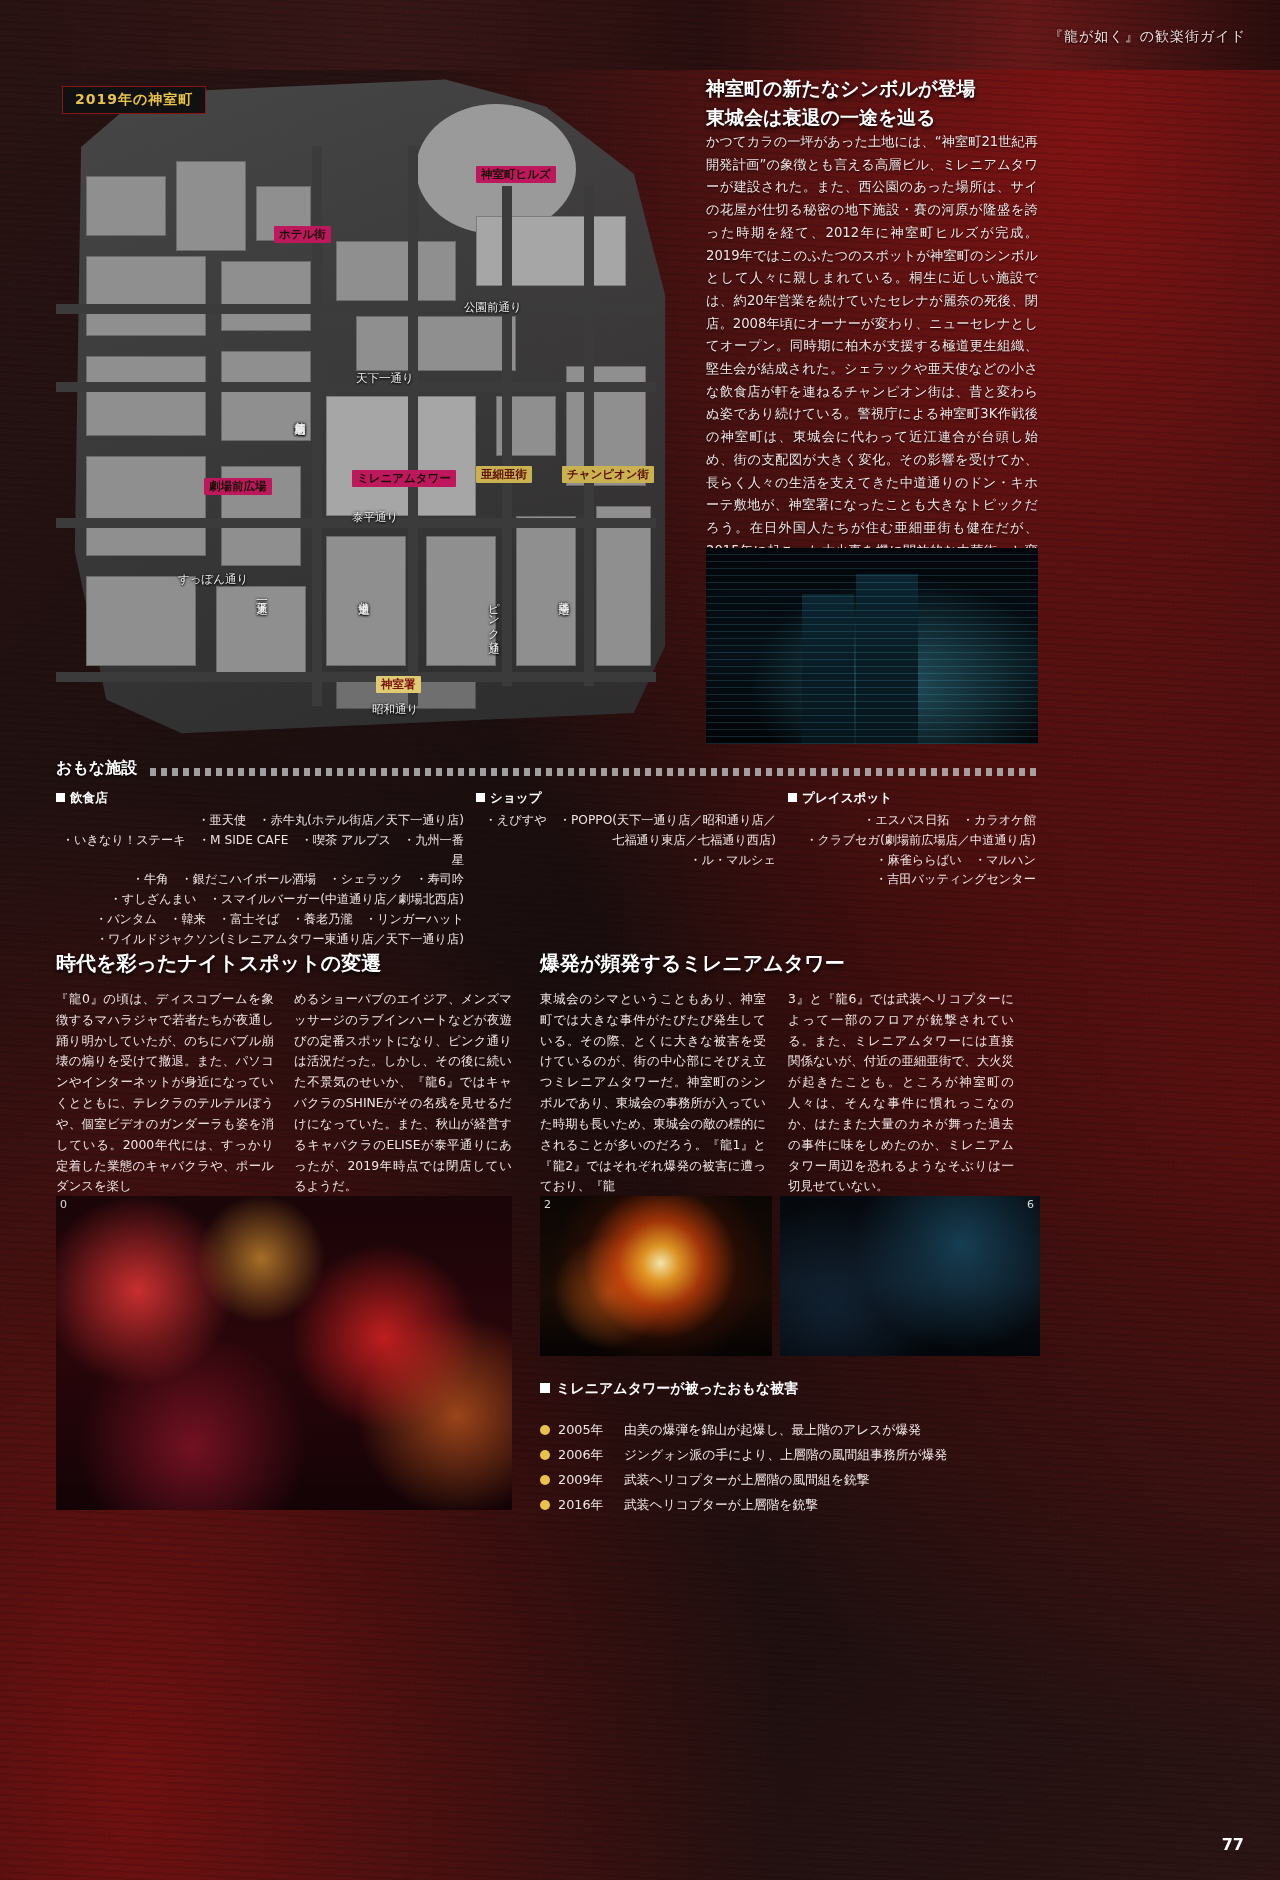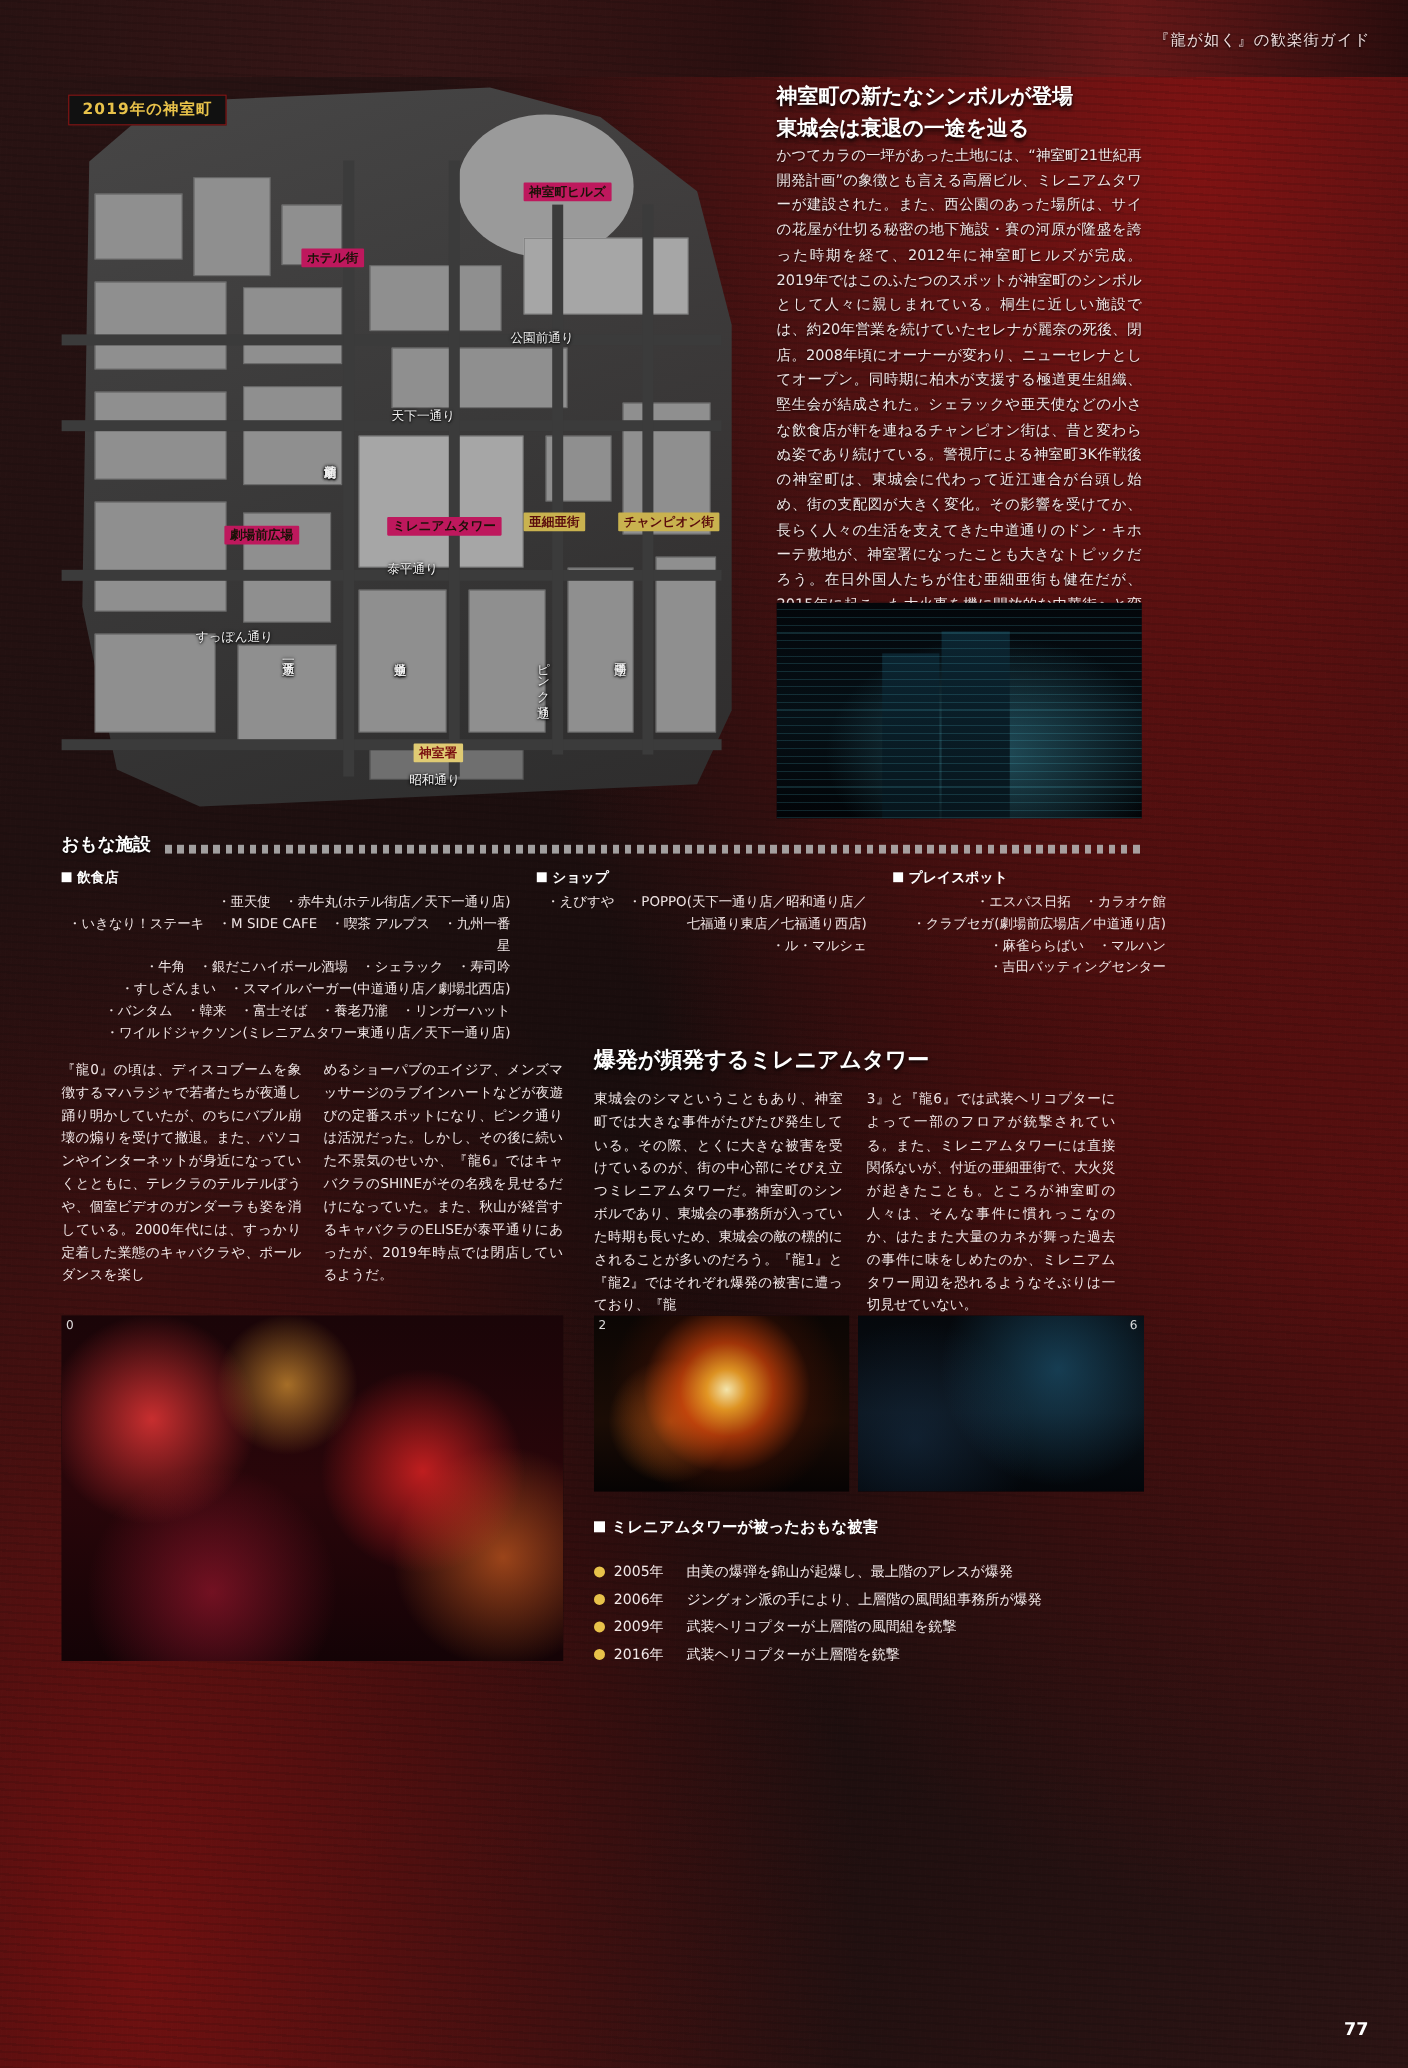--- a/index.html
+++ b/index.html
@@ -105,21 +105,21 @@
     position:absolute;left:56px;top:758px;font-size:16px;font-weight:bold;color:#fff;
     text-shadow:0 1px 3px #000;
   }
   .fac-rule{
     position:absolute;left:150px;top:768px;width:888px;height:8px;
     background:repeating-linear-gradient(90deg,#b8b8b8 0px,#b8b8b8 6px,transparent 6px,transparent 11px);
     opacity:.85;
   }
   .fac-cols{
     position:absolute;left:56px;top:790px;width:984px;
-    display:flex;gap:24px;
+    display:flex;gap:12px;
   }
   .fac-col{flex:0 0 auto;}
   .fac-col.c1{width:408px;}
   .fac-col.c2{width:300px;}
   .fac-col.c3{width:248px;}
   .fac-title{font-size:12.6px;font-weight:bold;color:#fff;margin-bottom:4px;}
   .fac-title .sq{display:inline-block;width:9px;height:9px;background:#fff;margin-right:5px;}
   .fac-line{font-size:12.2px;line-height:1.62;color:#efe4e4;text-align:right;}
   
   .sec-title{
@@ -272,20 +272,21 @@
   <div class="fac-col c3">
     <div class="fac-title"><span class="sq"></span><span>プレイスポット</span></div>
     <div class="fac-line">・エスパス日拓　・カラオケ館</div>
     <div class="fac-line">・クラブセガ(劇場前広場店／中道通り店)</div>
     <div class="fac-line">・麻雀ららばい　・マルハン</div>
     <div class="fac-line">・吉田バッティングセンター</div>
   </div>
 </div>
 
 <div style="position:absolute;left:56px;top:950px;width:456px;">
+  <div class="sec-title">時代を彩ったナイトスポットの変遷</div>
   <div style="display:flex;gap:20px;margin-top:12px;">
     <div class="col-body" style="width:218px;">『龍0』の頃は、ディスコブームを象徴するマハラジャで若者たちが夜通し踊り明かしていたが、のちにバブル崩壊の煽りを受けて撤退。また、パソコンやインターネットが身近になっていくとともに、テレクラのテルテルぼうや、個室ビデオのガンダーラも姿を消している。2000年代には、すっかり定着した業態のキャバクラや、ポールダンスを楽し</div>
     <div class="col-body" style="width:218px;">めるショーパブのエイジア、メンズマッサージのラブインハートなどが夜遊びの定番スポットになり、ピンク通りは活況だった。しかし、その後に続いた不景気のせいか、『龍6』ではキャバクラのSHINEがその名残を見せるだけになっていた。また、秋山が経営するキャバクラのELISEが泰平通りにあったが、2019年時点では閉店しているようだ。</div>
   </div>
 </div>
 
 <div style="position:absolute;left:540px;top:950px;width:500px;">
   <div class="sec-title">爆発が頻発するミレニアムタワー</div>
   <div style="display:flex;gap:22px;margin-top:12px;">
     <div class="col-body" style="width:226px;">東城会のシマということもあり、神室町では大きな事件がたびたび発生している。その際、とくに大きな被害を受けているのが、街の中心部にそびえ立つミレニアムタワーだ。神室町のシンボルであり、東城会の事務所が入っていた時期も長いため、東城会の敵の標的にされることが多いのだろう。『龍1』と『龍2』ではそれぞれ爆発の被害に遭っており、『龍</div>

